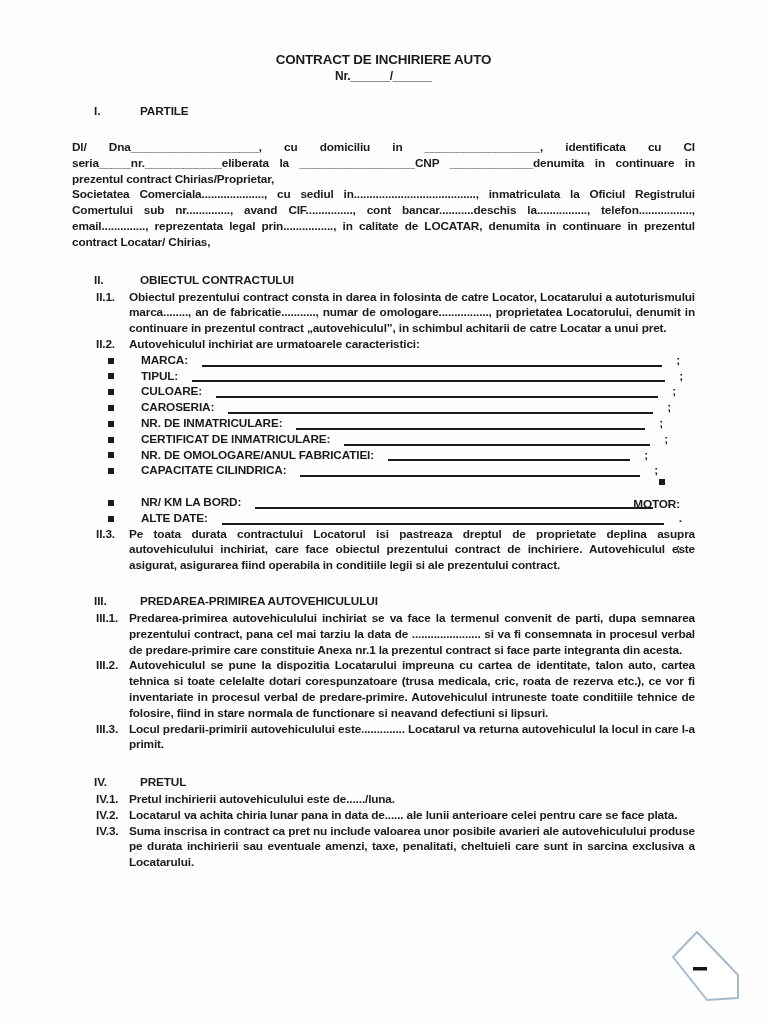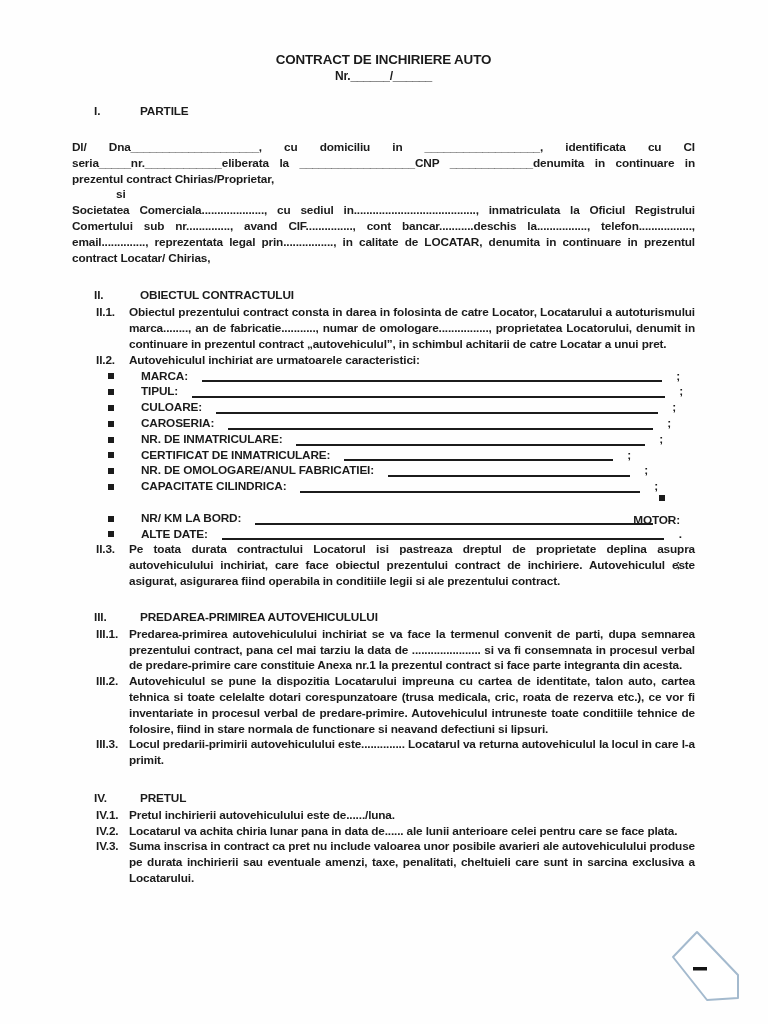--- a/index.html
+++ b/index.html
@@ -33,39 +33,38 @@
   .bullet i{display:block;width:6px;height:6px;background:#1b1b1b;}
   .spec-label{white-space:nowrap;}
   .spec-fill{flex:1;border-bottom:2px solid #1b1b1b;margin:0 0 2px 2px;}
   .spec-end{width:6px;text-align:right;}
   
   .specs .spec-row:nth-child(1){margin-right:15px;}
   .specs .spec-row:nth-child(2){margin-right:12px;}
   .specs .spec-row:nth-child(3){margin-right:19px;}
   .specs .spec-row:nth-child(4){margin-right:24px;}
   .specs .spec-row:nth-child(5){margin-right:32px;}
-  .specs .spec-row:nth-child(6){margin-right:64px;}
+  .specs .spec-row:nth-child(6){margin-right:27px;}
   .specs .spec-row:nth-child(7){margin-right:47px;}
   .specs .spec-row:nth-child(8){margin-right:37px;}
   .specs .spec-row:nth-child(9){margin-right:15px;flex-direction:column;}
   .specs .spec-row:nth-child(10){margin-right:24px;justify-content:center;}
   .specs .spec-row:nth-child(11){margin-right:13px;}
   .corner-shape{position:absolute;left:660px;top:925px;width:92px;height:82px;}
 </style>
 </head>
 <body>
 
 <div class="page">
 
   <p class="title">CONTRACT DE INCHIRIERE AUTO</p>
   <p class="nr-line">Nr.______/______</p>
 
   <p class="sec-head"><span class="hnum">I.</span><span>PARTILE</span></p>
   <p class="para p1">Dl/ Dna____________________, cu domiciliu in __________________, identificata cu CI seria_____nr.____________eliberata la __________________CNP _____________denumita in continuare in prezentul contract Chirias/Proprietar,</p>
-  <p class="si-line">si</p>
   <p class="para">Societatea Comerciala...................., cu sediul in......................................., inmatriculata la Oficiul Registrului Comertului sub nr.............., avand CIF..............., cont bancar...........deschis la................, telefon................., email.............., reprezentata legal prin................, in calitate de LOCATAR, denumita in continuare in prezentul contract Locatar/ Chirias,</p>
 
   <p class="sec-head" style="margin-top:21px"><span class="hnum">II.</span><span>OBIECTUL CONTRACTULUI</span></p>
   <div class="sec-body">
     <p class="item"><span class="inum">II.1.</span><span>Obiectul prezentului contract consta in darea in folosinta de catre Locator, Locatarului a autoturismului marca........, an de fabricatie..........., numar de omologare................, proprietatea Locatorului, denumit in continuare in prezentul contract „autovehiculul”, in schimbul achitarii de catre Locatar a unui pret.</span></p>
     <p class="item"><span class="inum">II.2.</span><span>Autovehiculul inchiriat are urmatoarele caracteristici:</span></p>
 
     <div class="specs">
       <div class="spec-row">
           <span class="bullet">

